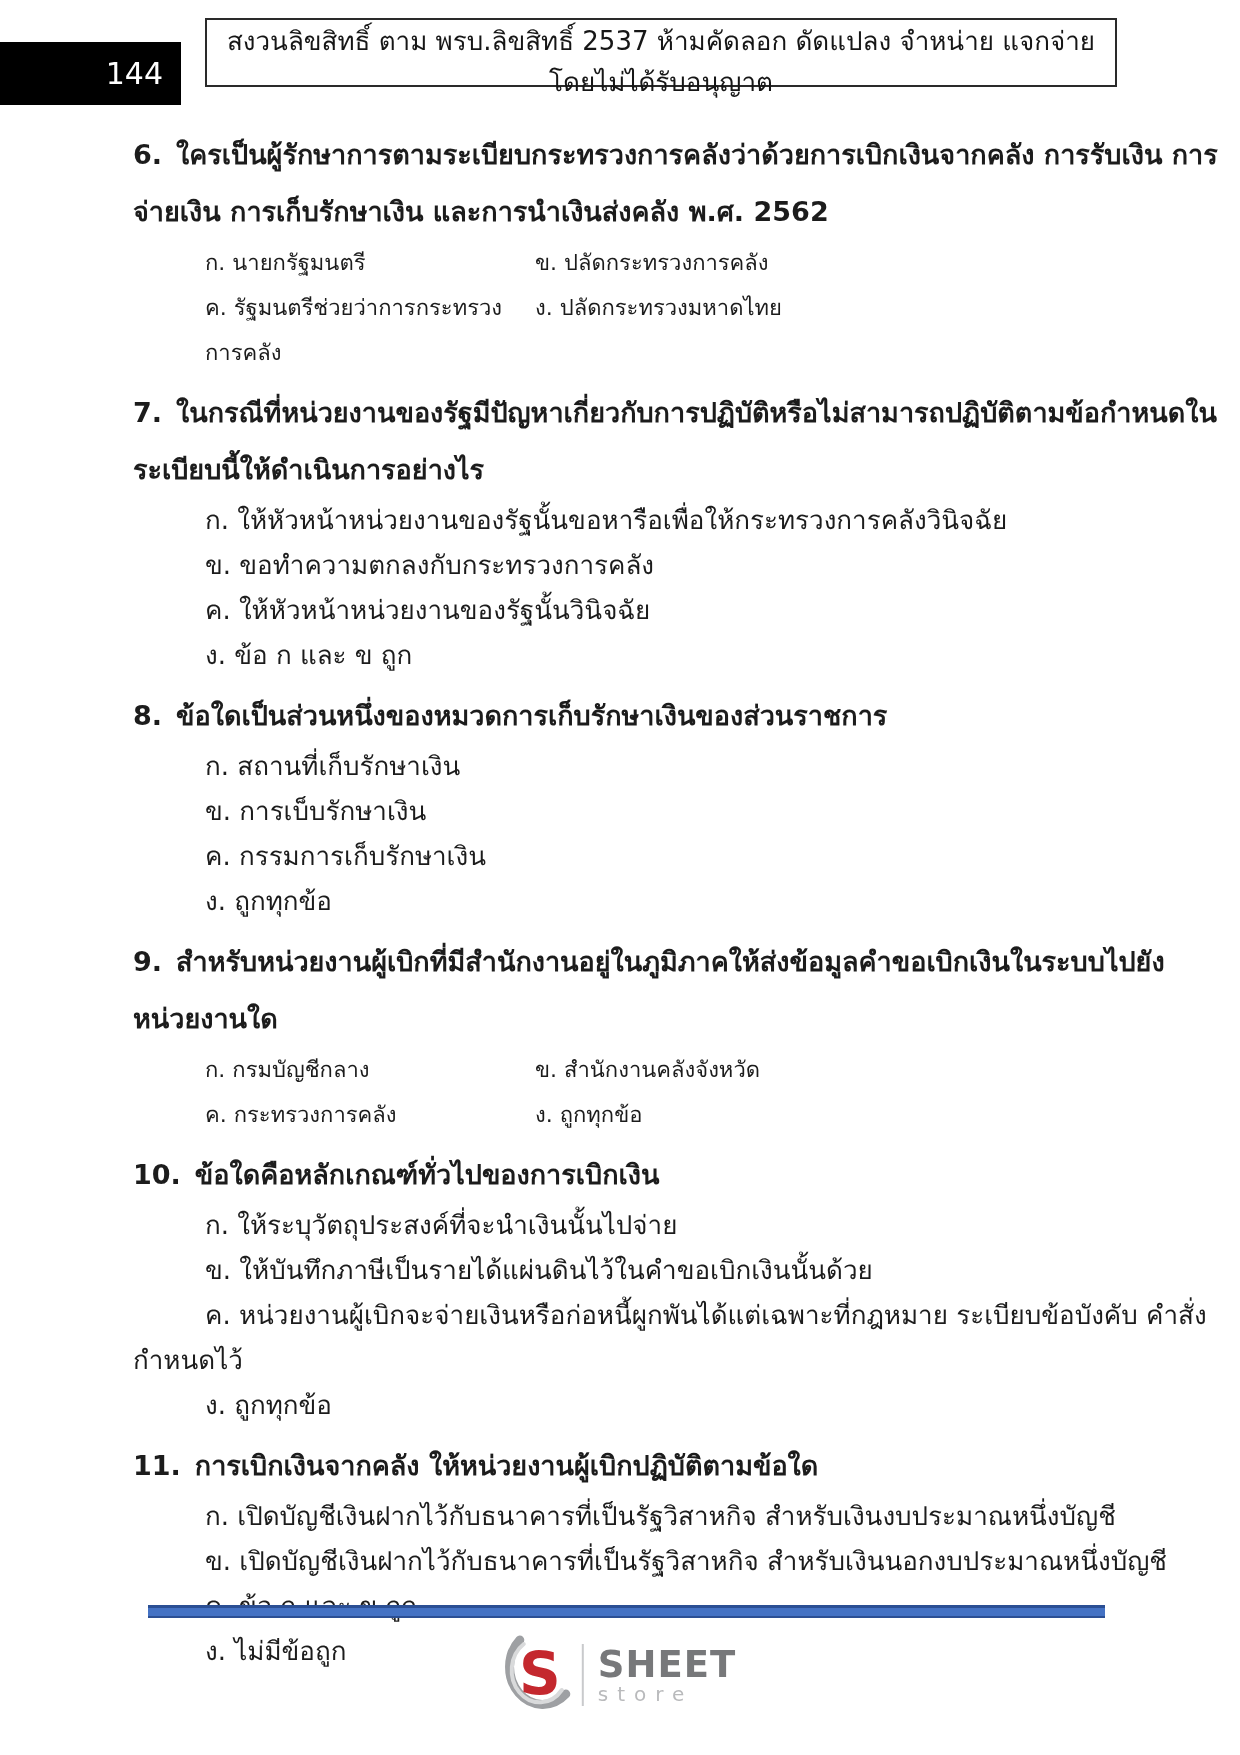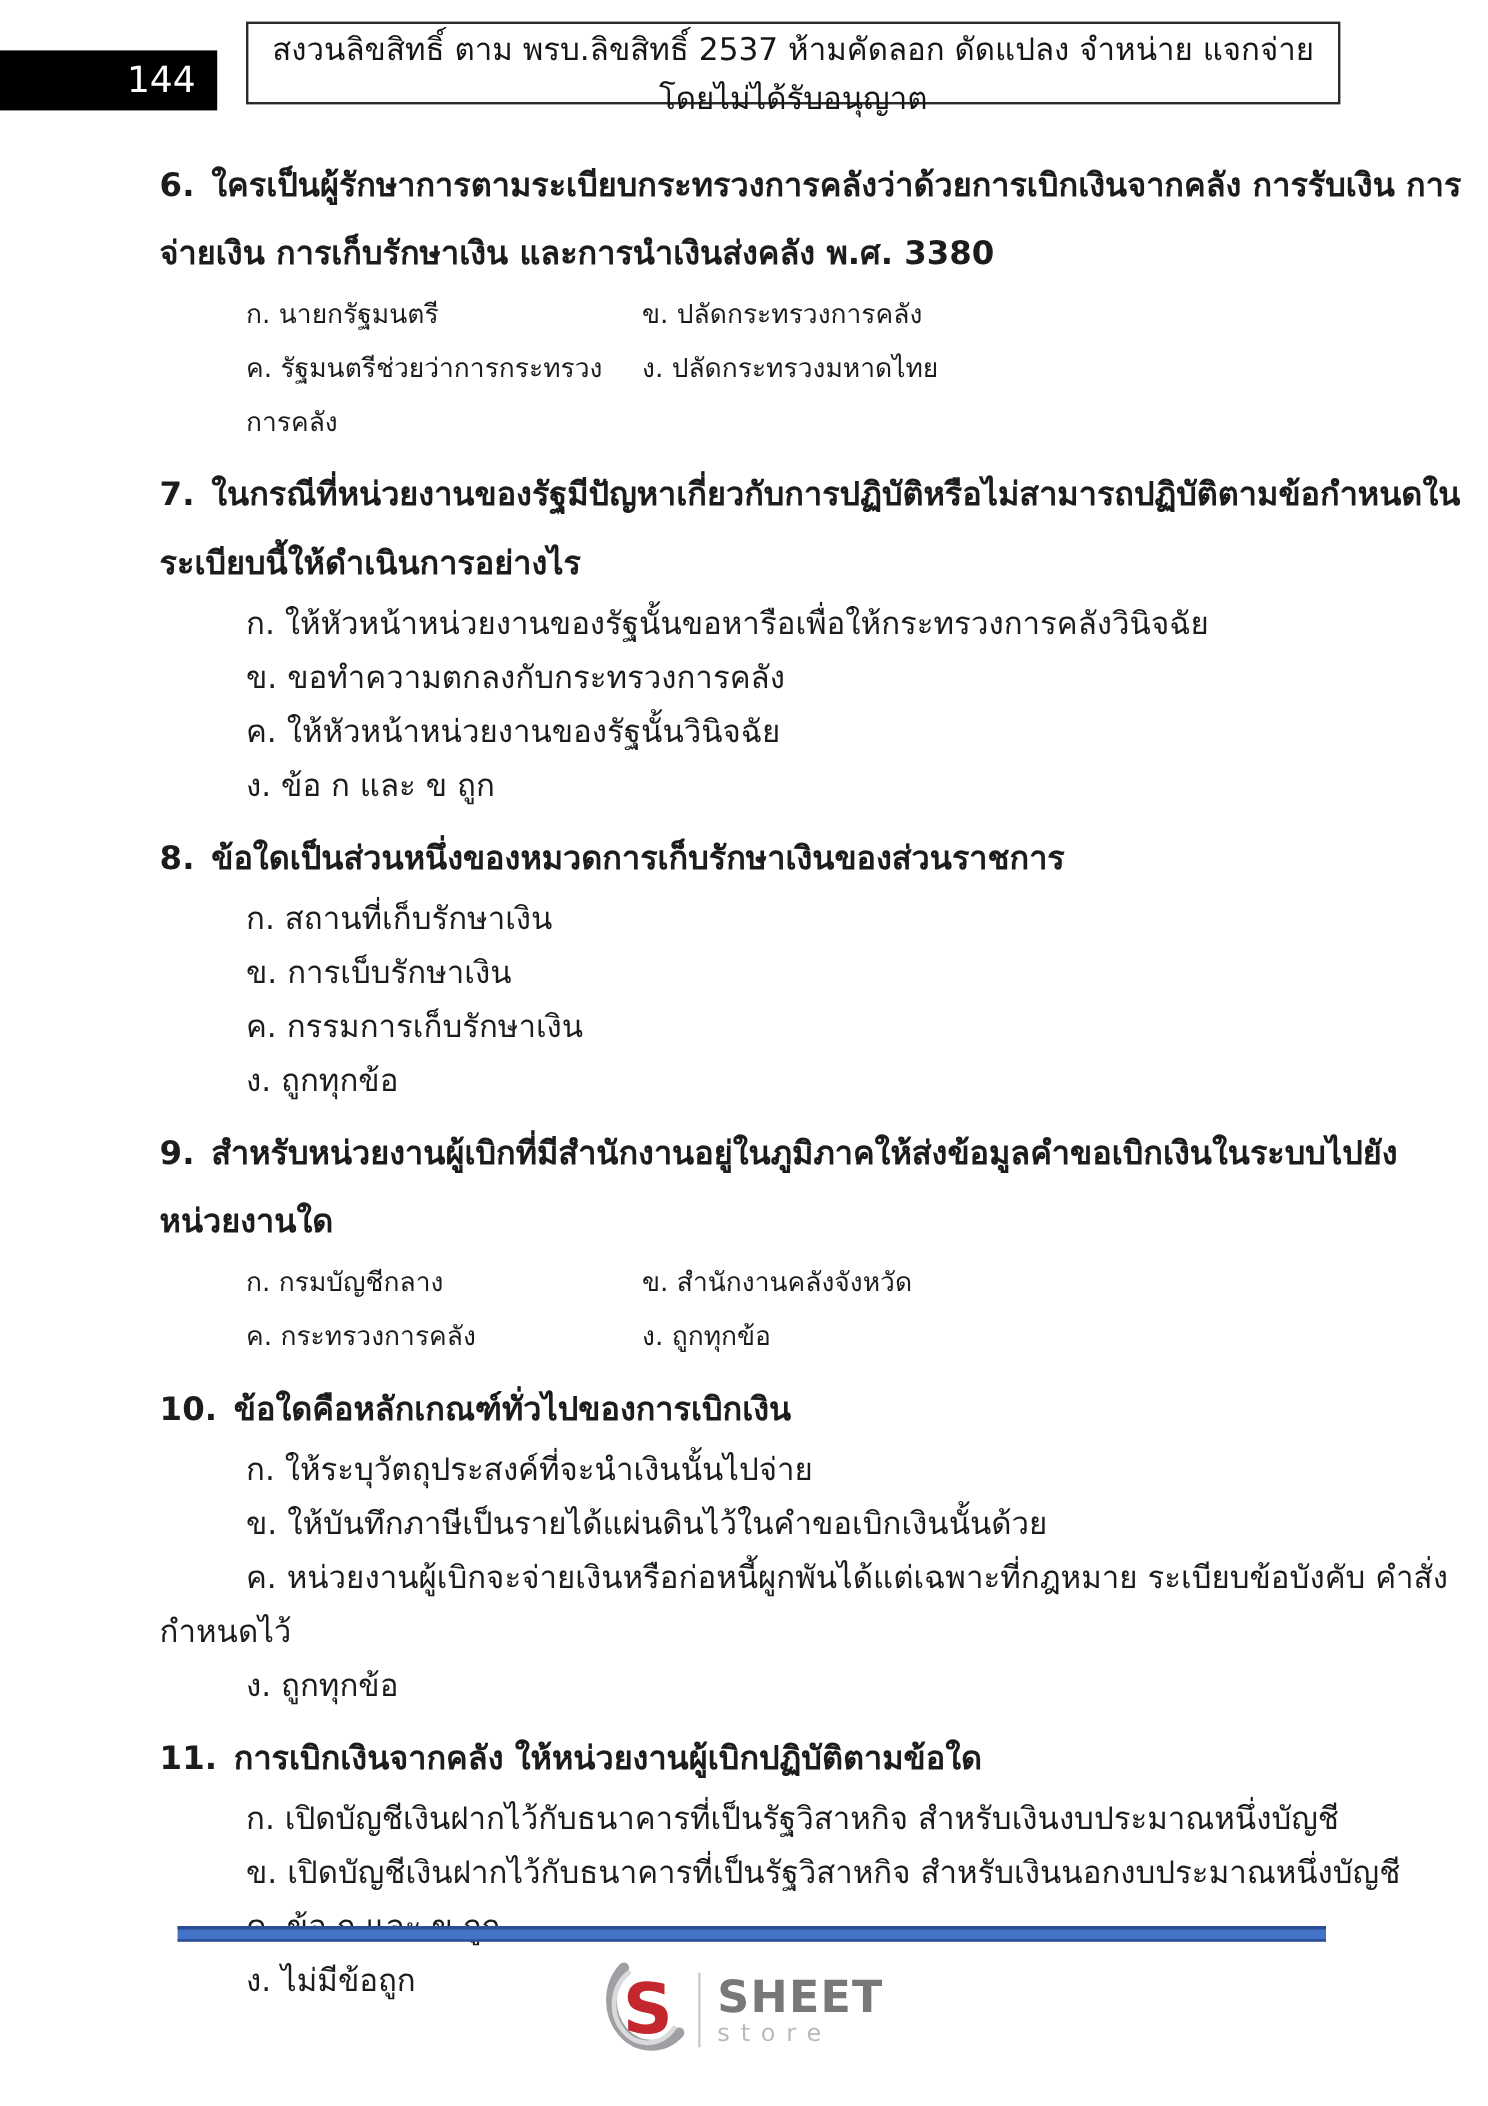--- a/index.html
+++ b/index.html
@@ -6,21 +6,21 @@
   html, body { background: #ffffff; }
   body {
     width: 1240px; height: 1755px;
     position: relative;
     font-family: "DejaVu Sans", "Liberation Sans", sans-serif;
     color: #1c1c1c;
     overflow: hidden;
   }
   .page-num-box {
     position: absolute; left: 0; top: 42px;
-    width: 181px; height: 50px;
+    width: 181px; height: 63px;
     background: #000;
     color: #fff;
     font-size: 30px;
     display: flex; align-items: center; justify-content: flex-end;
     padding-right: 18px;
   }
   .copyright-box {
     position: absolute; left: 205px; top: 18px;
     width: 912px; height: 69px;
     border: 2px solid #2a2a2a;
@@ -90,21 +90,21 @@
 <div class="page-num-box">
   <span>144</span>
 </div>
 <div class="copyright-box">
   <span>สงวนลิขสิทธิ์ ตาม พรบ.ลิขสิทธิ์ 2537 ห้ามคัดลอก ดัดแปลง จำหน่าย แจกจ่าย โดยไม่ได้รับอนุญาต</span>
 </div>
 
 <div class="content">
     <div class="question">
       <div class="title-line"><span class="q-num">6.</span><span>ใครเป็นผู้รักษาการตามระเบียบกระทรวงการคลังว่าด้วยการเบิกเงินจากคลัง การรับเงิน การ</span></div>
-      <div class="title-line">จ่ายเงิน การเก็บรักษาเงิน และการนำเงินส่งคลัง พ.ศ. 3380</div>
+      <div class="title-line">จ่ายเงิน การเก็บรักษาเงิน และการนำเงินส่งคลัง พ.ศ. 2562</div>
       <div class="opt-row">
         <span>ก. นายกรัฐมนตรี</span>
         <span>ข. ปลัดกระทรวงการคลัง</span>
       </div>
       <div class="opt-row">
         <span>ค. รัฐมนตรีช่วยว่าการกระทรวงการคลัง</span>
         <span>ง. ปลัดกระทรวงมหาดไทย</span>
       </div>
     </div>
     <div class="question">

